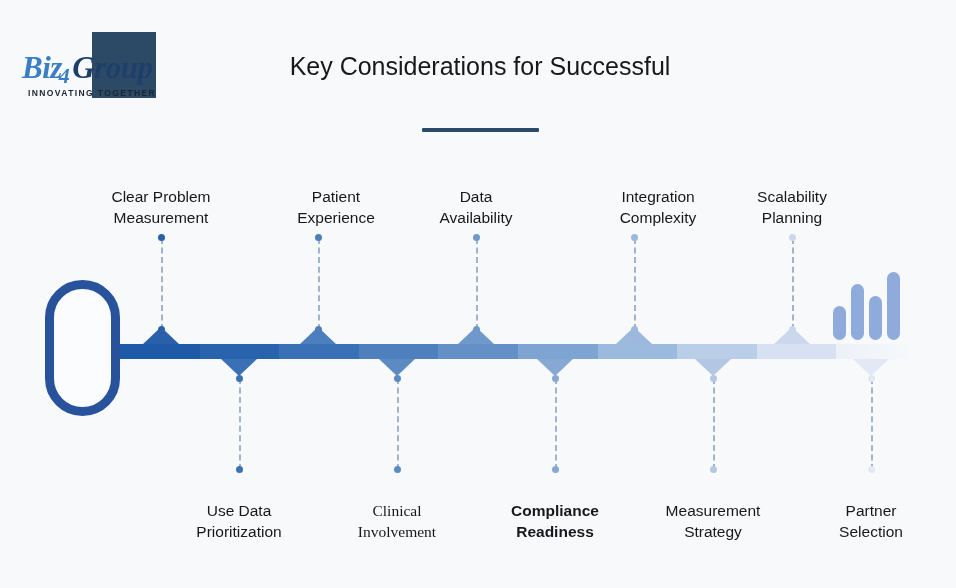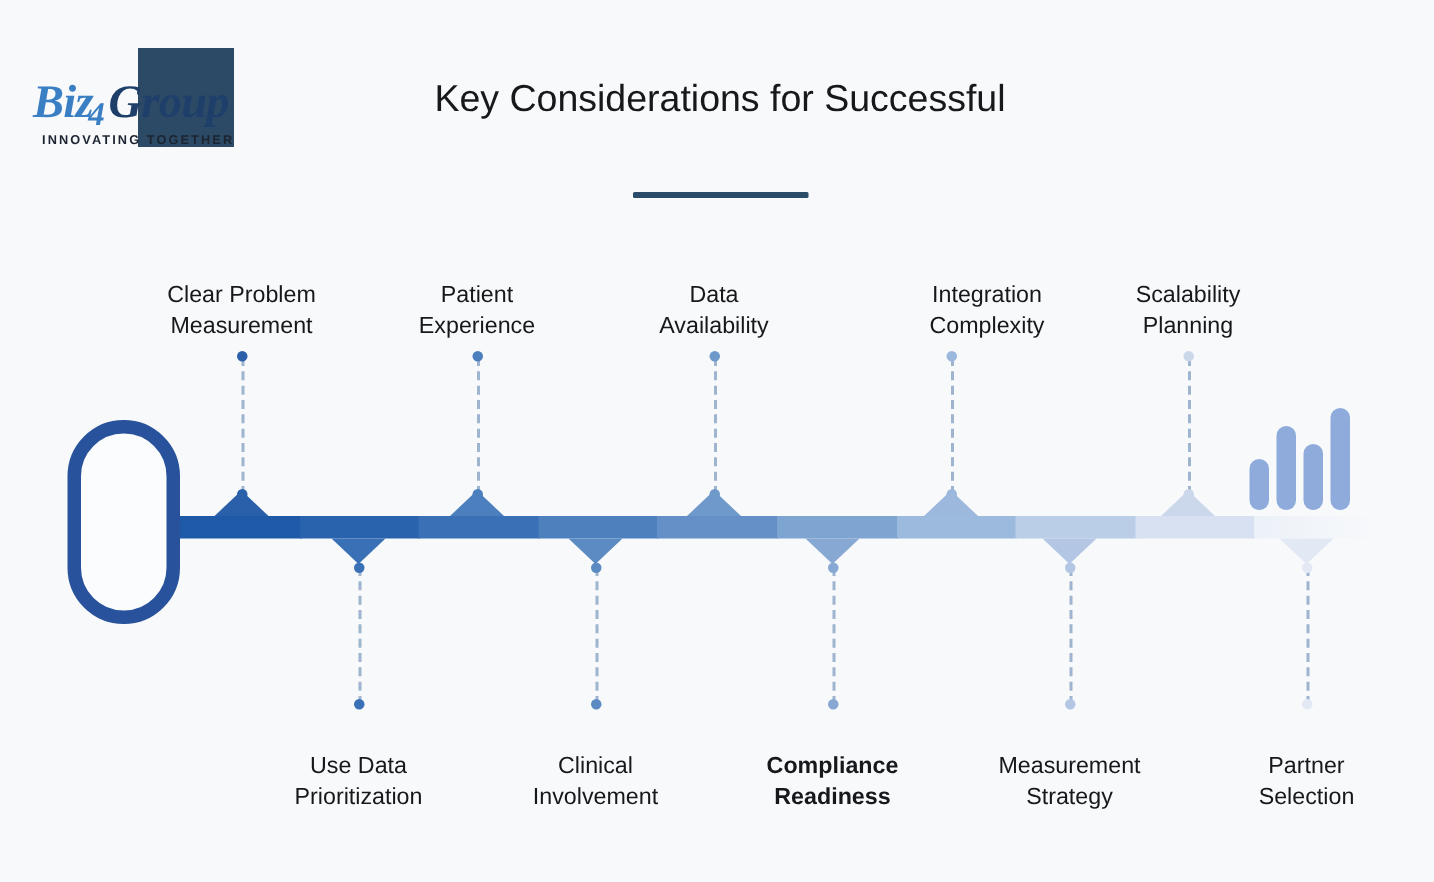--- a/index.html
+++ b/index.html
@@ -122,27 +122,27 @@
       <div class="marker down" style="left: 221px; top: 359px; border-top: 17px solid rgb(58, 113, 182);"></div>
       <div class="stem" style="left: 239px; top: 378px; height: 92px;"></div>
       <div class="dot" style="left: 236px; top: 375px; background: rgb(58, 113, 182);"></div>
       <div class="dot" style="left: 236px; top: 466px; background: rgb(58, 113, 182);"></div>
       <div class="node-label" style="left: 239px; width: 190px; top: 500px;">Use Data
 Prioritization</div>
       <div class="marker up" style="left: 300px; top: 327px; border-bottom: 17px solid rgb(75, 127, 189);"></div>
       <div class="stem" style="left: 318px; top: 238px; height: 92px;"></div>
       <div class="dot" style="left: 315px; top: 326px; background: rgb(75, 127, 189);"></div>
       <div class="dot" style="left: 315px; top: 234px; background: rgb(75, 127, 189);"></div>
-      <div class="node-label" style="left: 318px; width: 190px; top: auto; bottom: 360px; margin-top: 28px;">Patient
+      <div class="node-label" style="left: 336px; width: 190px; top: auto; bottom: 360px; margin-top: 28px;">Patient
 Experience</div>
       <div class="marker down" style="left: 379px; top: 359px; border-top: 17px solid rgb(92, 138, 195);"></div>
       <div class="stem" style="left: 397px; top: 378px; height: 92px;"></div>
       <div class="dot" style="left: 394px; top: 375px; background: rgb(92, 138, 195);"></div>
       <div class="dot" style="left: 394px; top: 466px; background: rgb(92, 138, 195);"></div>
-      <div class="node-label" style="left: 397px; width: 190px; top: 500px;">Clinical
+      <div class="node-label" style="left: 397px; width: 190px; top: 500px; font-family: Liberation Serif, serif;">Clinical
 Involvement</div>
       <div class="marker up" style="left: 458px; top: 327px; border-bottom: 17px solid rgb(111, 153, 202);"></div>
       <div class="stem" style="left: 476px; top: 238px; height: 92px;"></div>
       <div class="dot" style="left: 473px; top: 326px; background: rgb(111, 153, 202);"></div>
       <div class="dot" style="left: 473px; top: 234px; background: rgb(111, 153, 202);"></div>
       <div class="node-label" style="left: 476px; width: 190px; top: auto; bottom: 360px;">Data
 Availability</div>
       <div class="marker down" style="left: 537px; top: 359px; border-top: 17px solid rgb(134, 168, 211);"></div>
       <div class="stem" style="left: 555px; top: 378px; height: 92px;"></div>
       <div class="dot" style="left: 552px; top: 375px; background: rgb(134, 168, 211);"></div>

